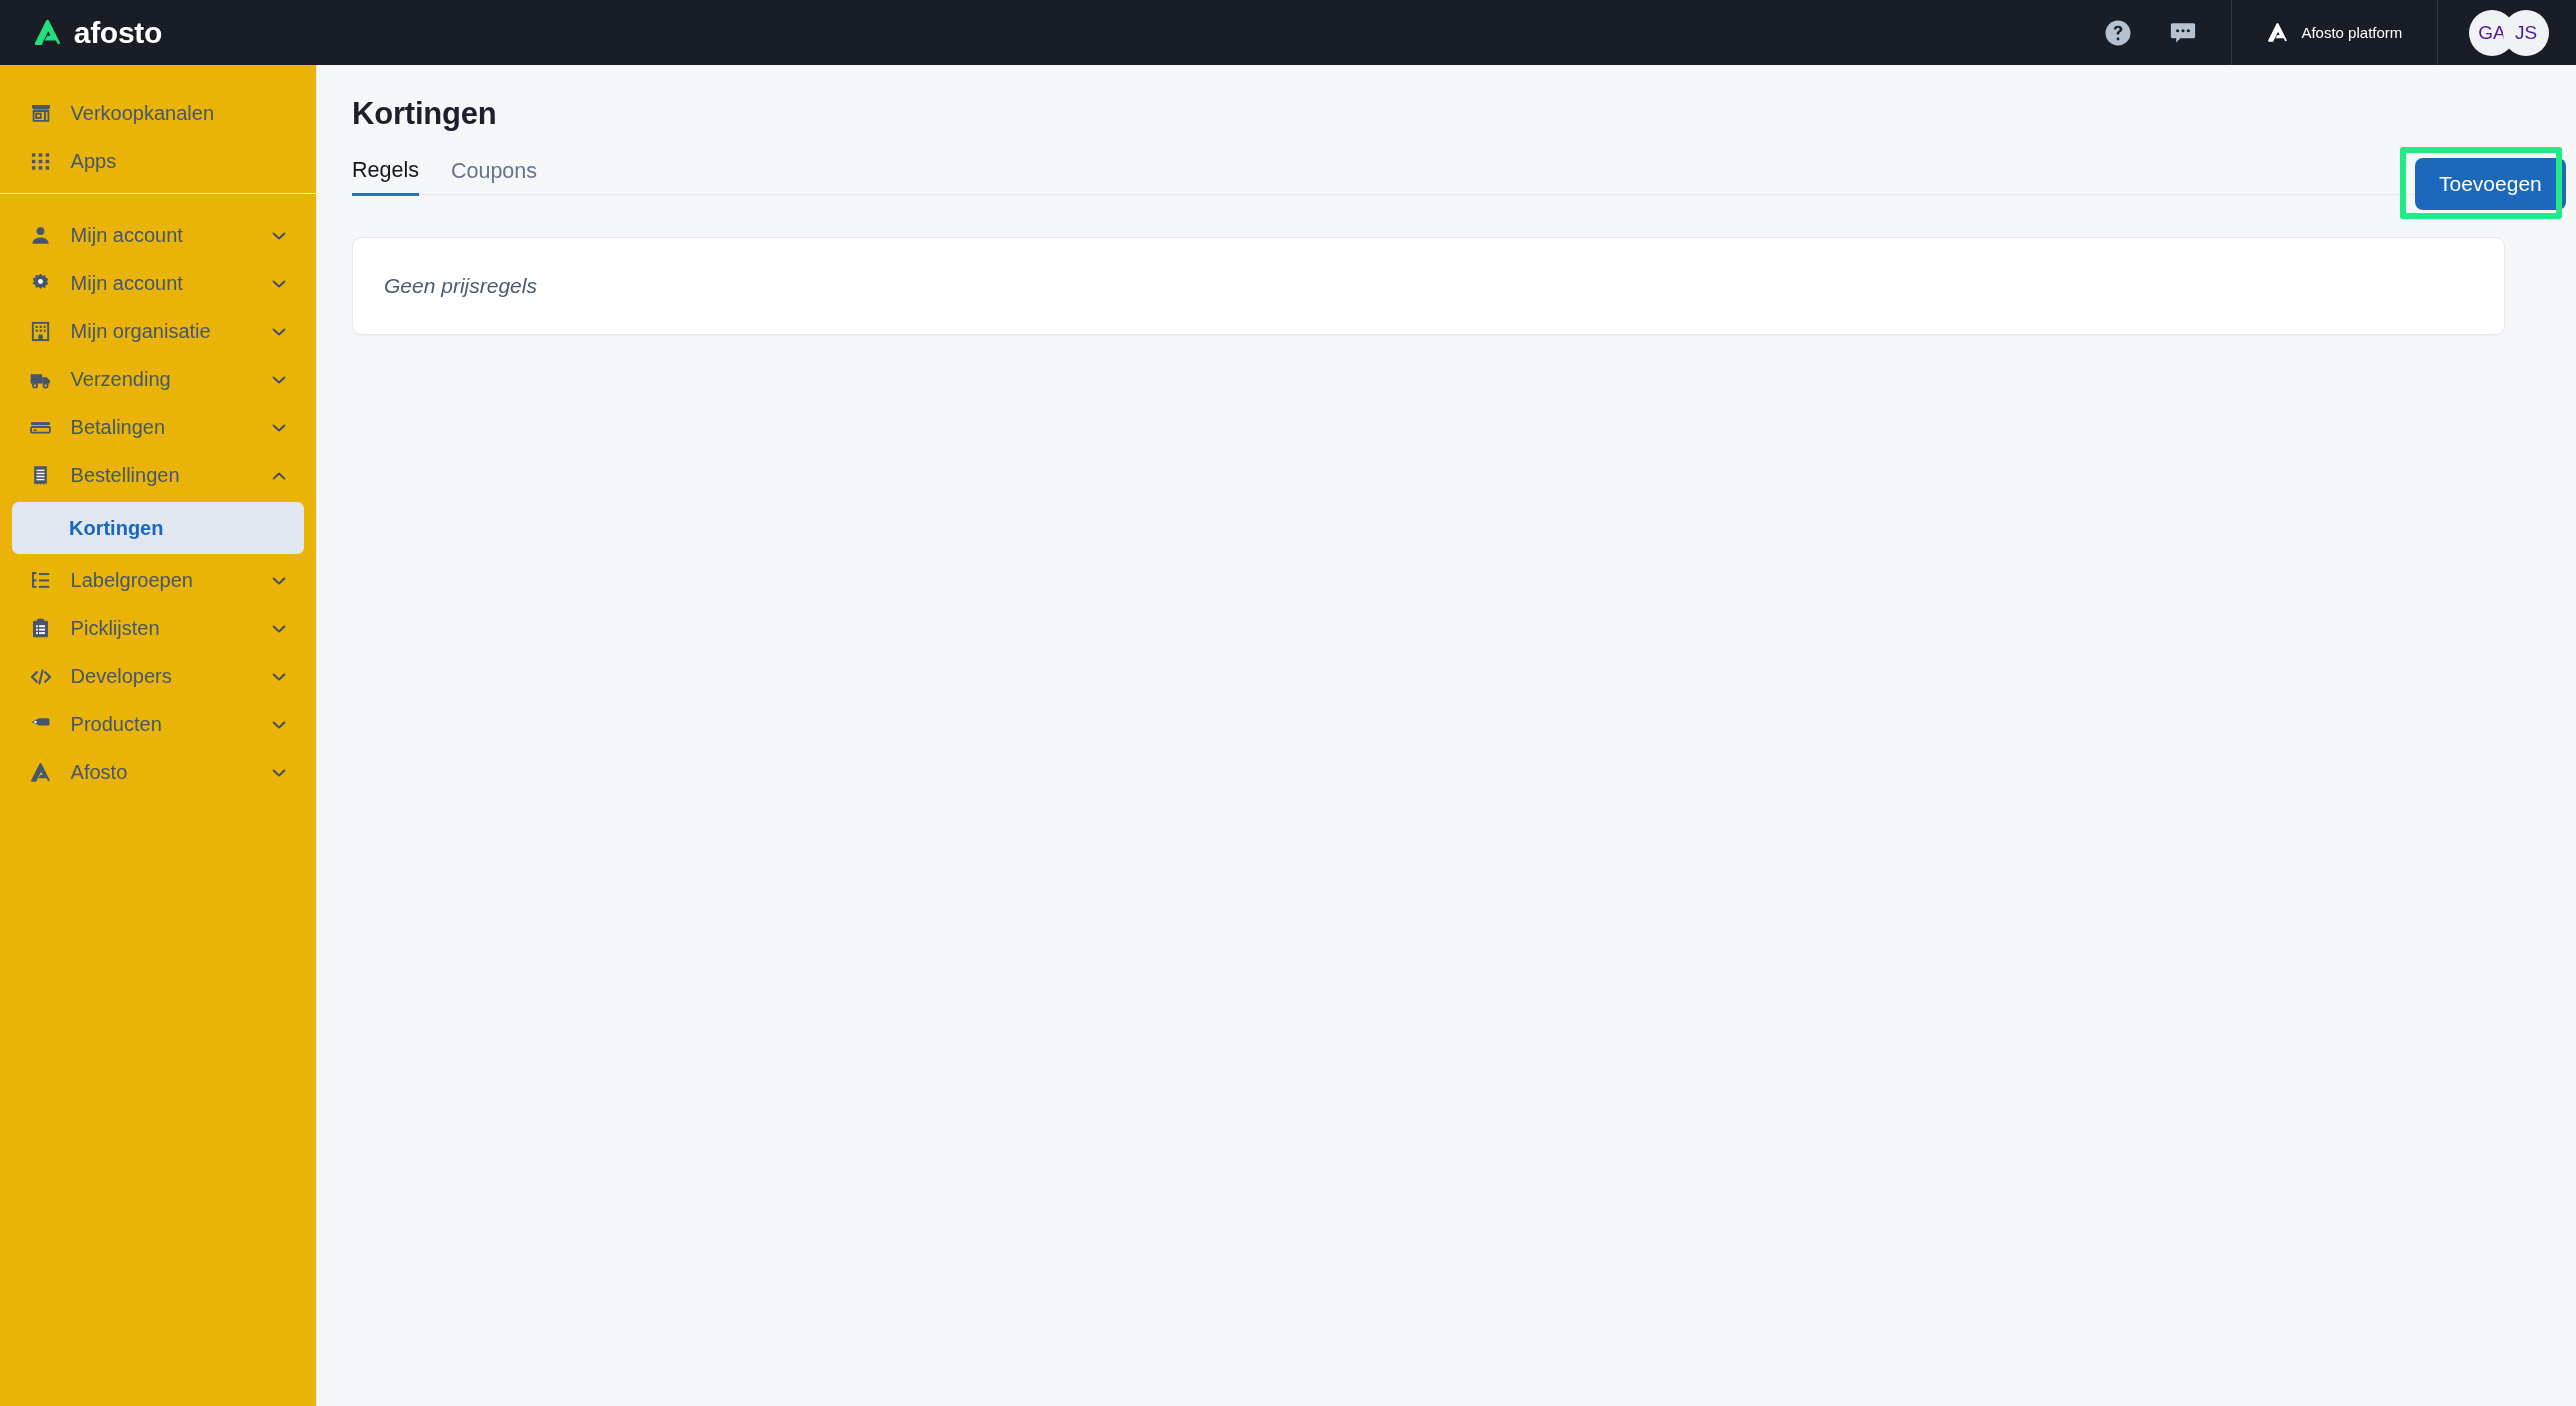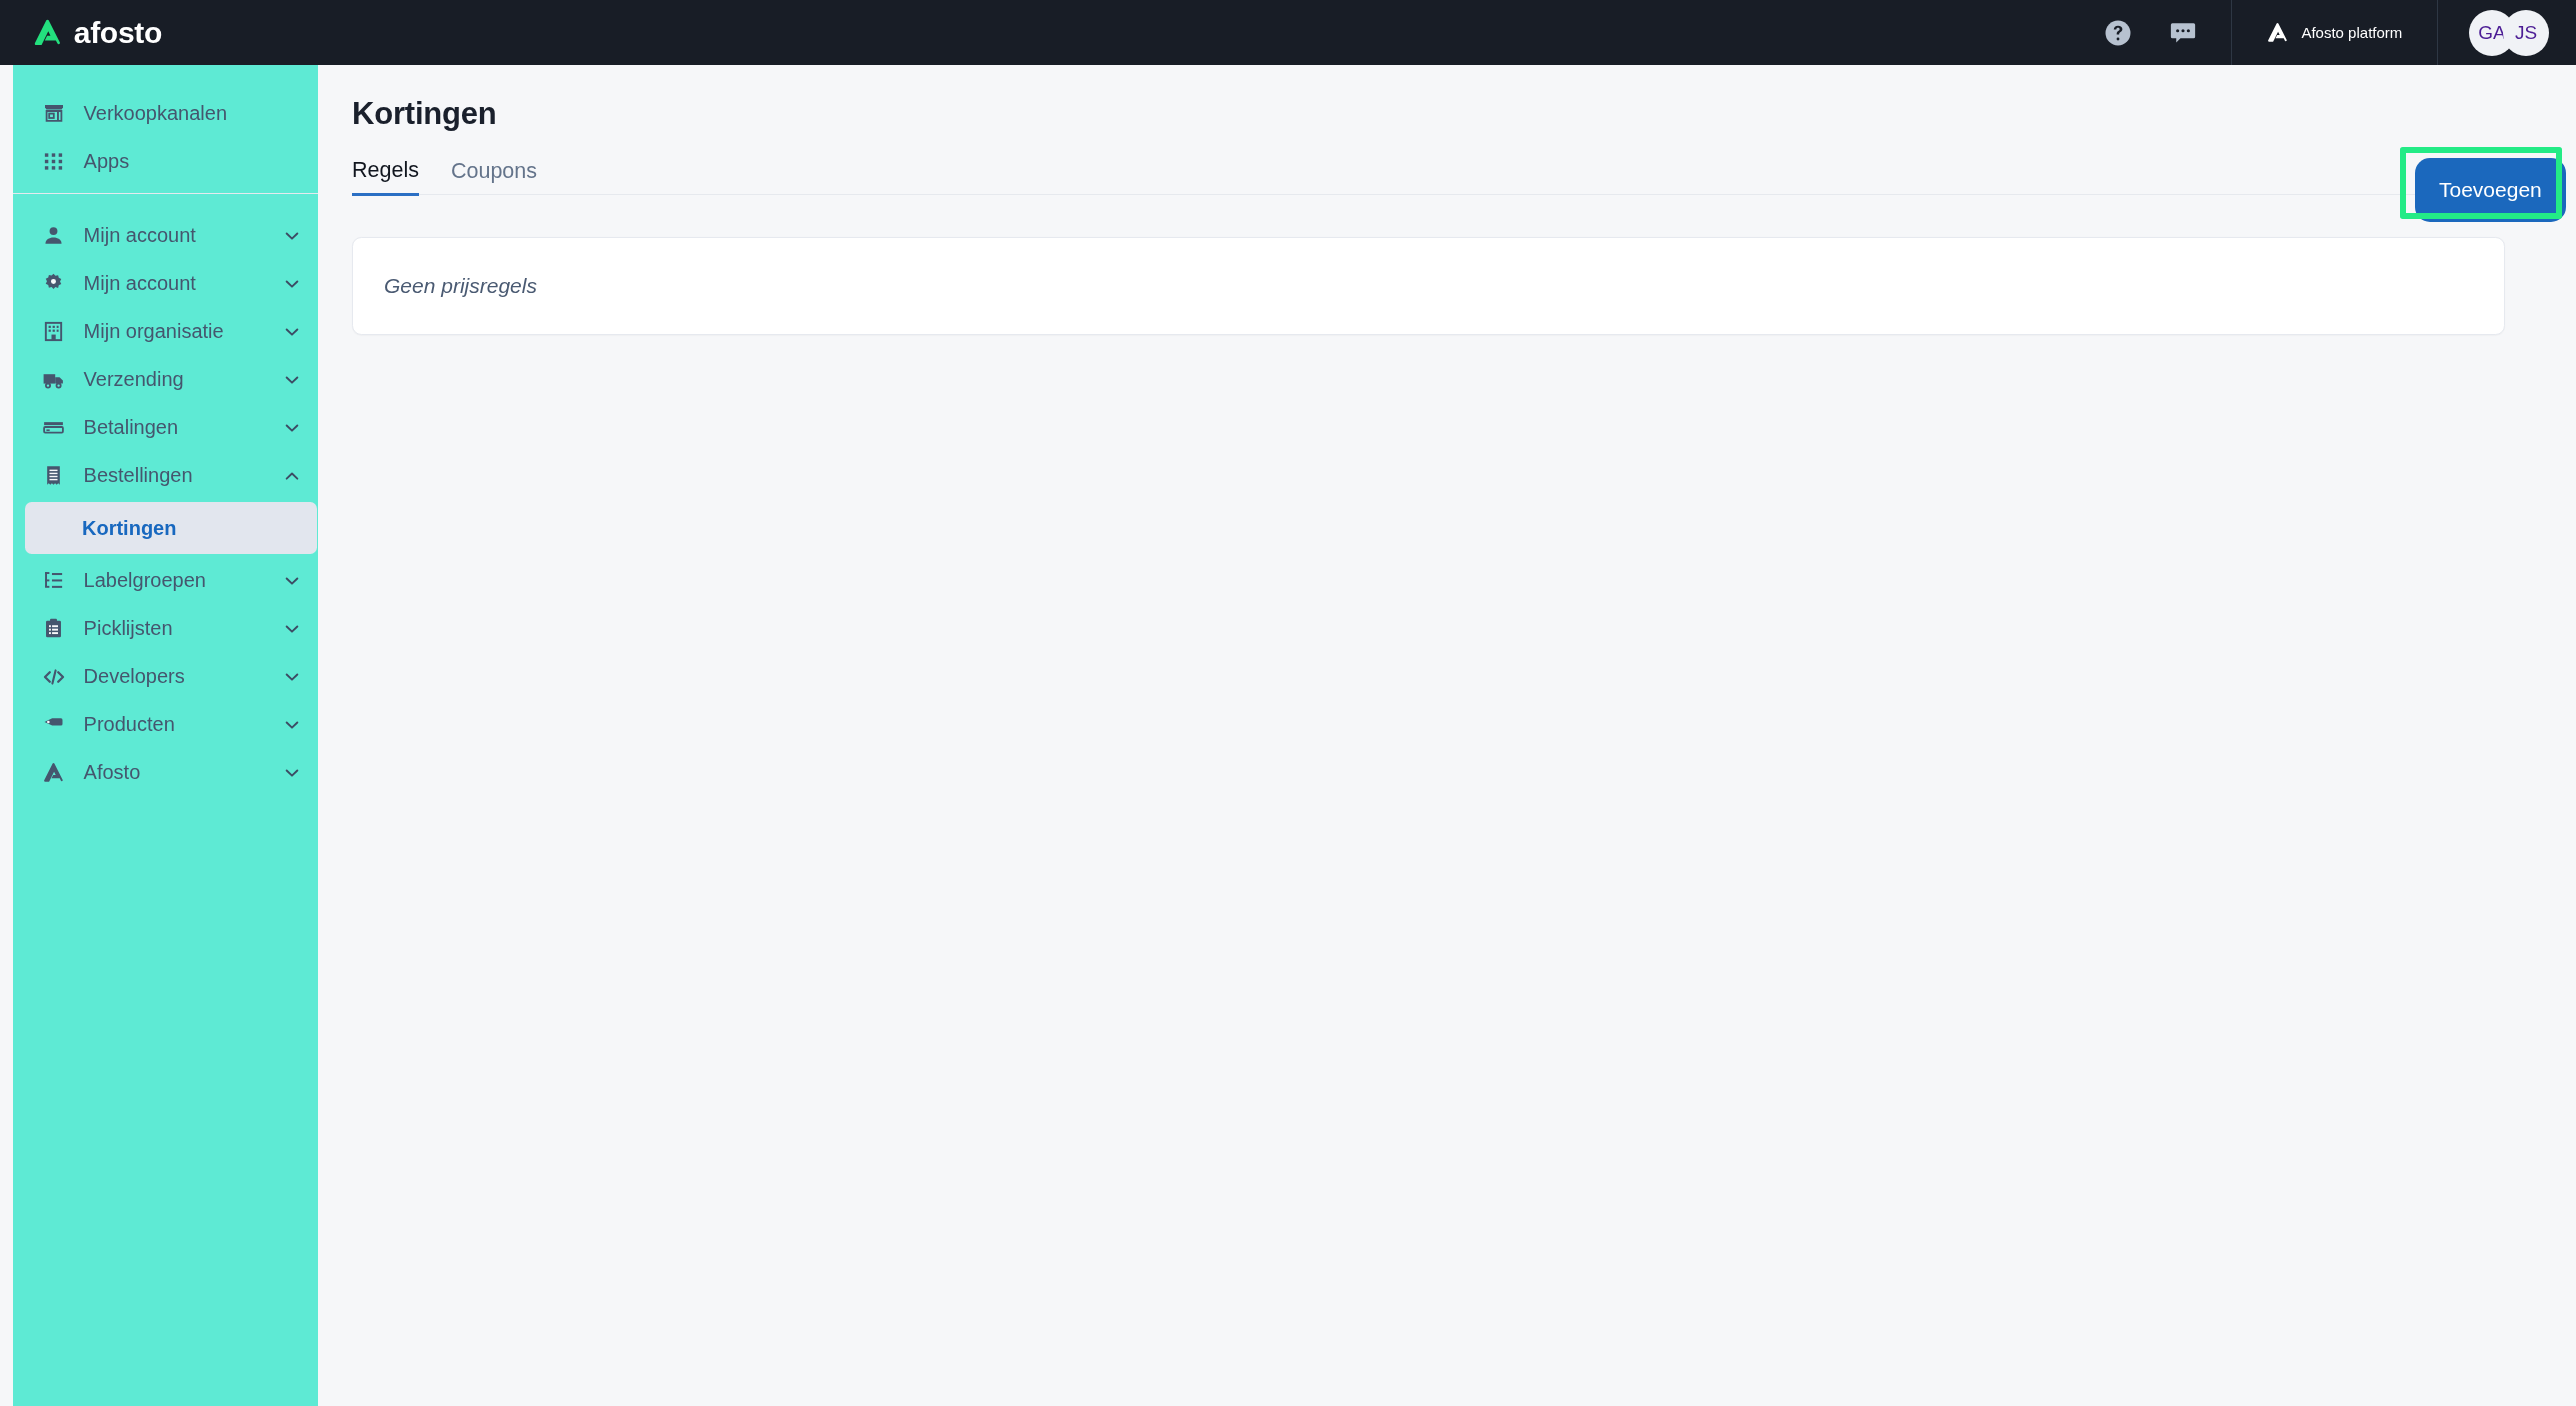--- a/index.html
+++ b/index.html
@@ -86,24 +86,23 @@
   }
   .avatar + .avatar { margin-left: -12px; }
   .avatar.front { z-index: 2; }
 
   
   .sidebar {
     position: absolute;
     top: 65px; left: 0;
     width: 317px;
     height: 1341px;
-    background: #5eead4;
+    background: #eab308;
     border-right: 0.7px solid #e6e9ee;
     padding-top: 16px;
-    margin-left: 13px;
   }
   .nav-group { padding: 8px 0; }
   .nav-group.divided { border-top: 0.7px solid #e6e9ee; padding-top: 17.5px; }
 
   .nav-item {
     display: flex;
     align-items: center;
     height: 48px;
     padding: 0 25.6px 0 25.6px;
     cursor: pointer;
@@ -177,27 +176,27 @@
   .tab.active {
     color: #11161f;
     border-bottom: 3.4px solid #2b6fc4;
     margin-bottom: -2px;
   }
 
   .add-btn {
     position: absolute;
     top: 93px;
     left: 2097px;
-    height: 64px;
+    height: 52px;
     padding: 0 24px;
     background: #1b68bd;
     color: #ffffff;
     font-size: 21px;
     border: none;
-    border-radius: 15px;
+    border-radius: 8px;
     display: flex; align-items: center; justify-content: center;
     cursor: pointer;
   }
   .add-highlight {
     position: absolute;
     top: 82px;
     left: 2082px;
     width: 162px;
     height: 72px;
     border: 6px solid #23eb86;

